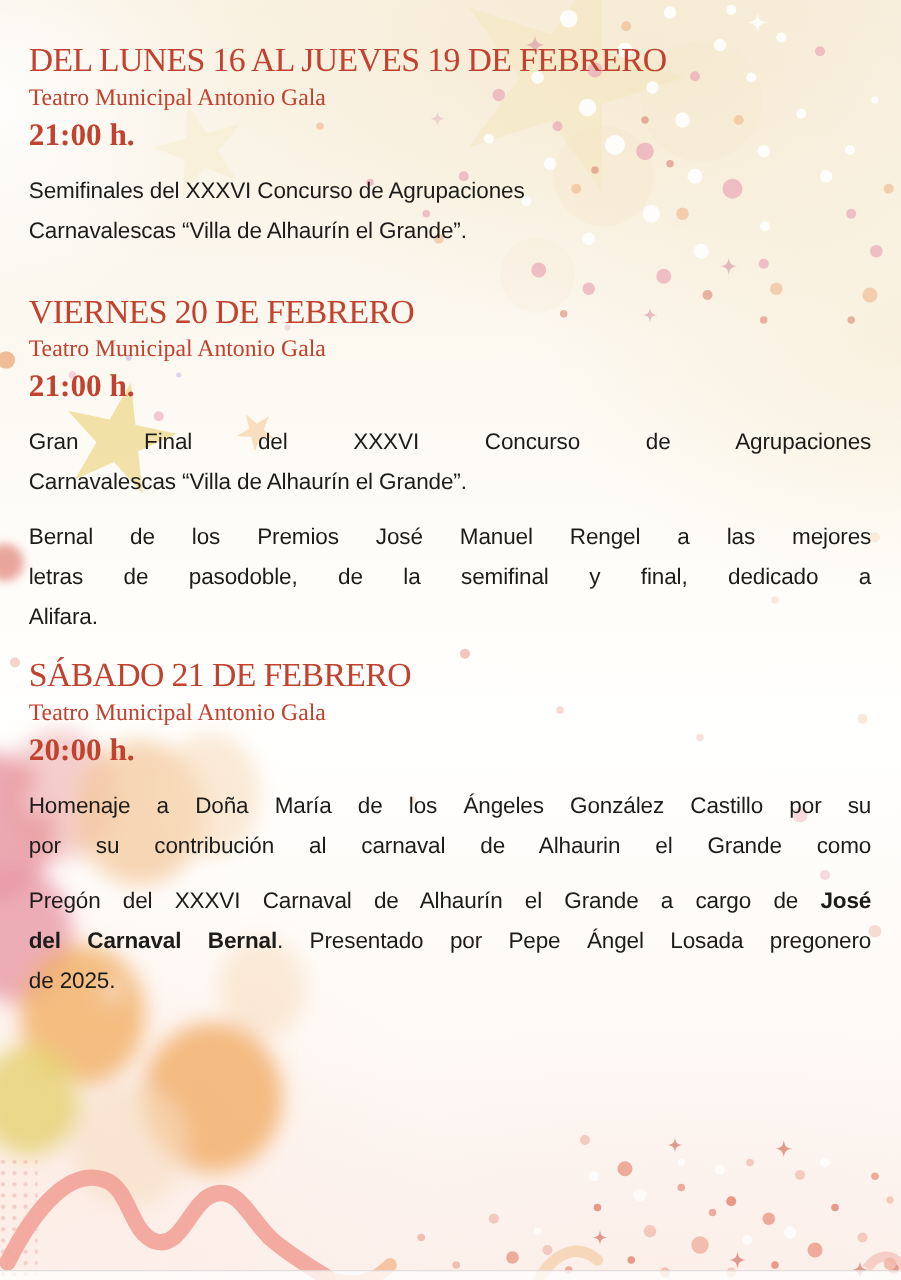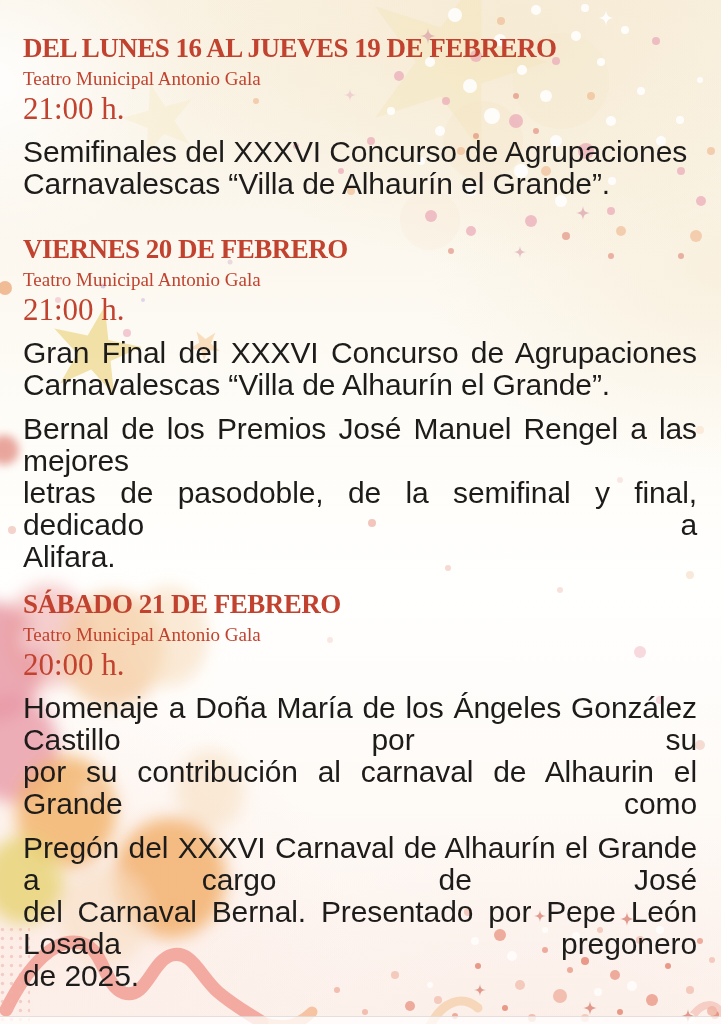--- a/index.html
+++ b/index.html
@@ -14,38 +14,38 @@
       radial-gradient(ellipse 460px 380px at 4% 92%, rgba(252,231,224,0.6), rgba(252,231,224,0) 70%),
       radial-gradient(ellipse 640px 300px at 75% 102%, rgba(251,233,226,0.5), rgba(251,233,226,0) 75%),
       linear-gradient(180deg, #f8f0e1 0%, #fbf6ec 18%, #fefcf7 40%, #fffffe 58%, #fefaf6 78%, #fcf3ee 100%);
   }
   .bg-svg{position:absolute;left:0;top:0;pointer-events:none;z-index:0;}
   .content{position:relative;z-index:1;padding:33px 24px 0 23px;}
   .sec{margin:0;}
   .sec-2{margin-top:34px;}
   .sec-3{margin-top:16px;}
   .date-heading{
-    font-family:"Liberation Serif",serif;font-weight:700;font-size:27px;line-height:31px;
+    font-family:"Liberation Serif",serif;font-weight:400;font-size:27px;line-height:31px;
     letter-spacing:-0.5px;color:var(--heading-red,#c1422e);margin:0;
   }
   .venue{
     font-family:"Liberation Serif",serif;font-weight:400;font-size:19px;line-height:30px;
     color:var(--heading-red,#c1422e);
   }
   .time{
-    font-family:"Liberation Serif",serif;font-weight:400;font-size:31px;line-height:30px;
+    font-family:"Liberation Serif",serif;font-weight:700;font-size:25px;line-height:30px;
     color:var(--heading-red,#c1422e);margin-bottom:12px;
   }
   .para{
-    font-family:"Liberation Sans",sans-serif;font-size:30px;line-height:32px;
+    font-family:"Liberation Sans",sans-serif;font-size:18px;line-height:32px;
     letter-spacing:-0.1px;color:var(--body-text,#1d1c1a);margin:0 0 12px 0;
   }
   .jline{text-align:justify;text-align-last:justify;}
   .lline{text-align:left;}
-  .bold{font-weight:400;margin-top:12px;}
+  .bold{font-weight:700;margin-top:12px;}
   .page-edge{
     position:absolute;left:0;right:0;bottom:0;height:7px;z-index:2;
     background:rgba(255,255,255,0.75);border-top:1px solid rgba(180,170,160,0.35);
   }
 </style>
 </head>
 <body>
 
 <div class="page">
 
@@ -284,21 +284,21 @@
       <h2 class="date-heading">SÁBADO 21 DE FEBRERO</h2>
       <div class="venue">Teatro Municipal Antonio Gala</div>
       <div class="time">20:00 h.</div>
       <div class="paras">
           <div class="para">
             <div class="line jline"><span>Homenaje a Doña María de los Ángeles González Castillo por su</span></div>
             <div class="line jline"><span>por su contribución al carnaval de Alhaurin el Grande como</span></div>
           </div>
           <div class="para">
             <div class="line jline"><span>Pregón del XXXVI Carnaval de Alhaurín el Grande a cargo de </span><span class="bold">José</span></div>
-            <div class="line jline"><span class="bold">del Carnaval Bernal</span><span>. Presentado por Pepe León Losada pregonero</span></div>
+            <div class="line jline"><span class="bold">del Carnaval Bernal</span><span>. Presentado por Pepe Ángel Losada pregonero</span></div>
             <div class="line lline"><span>de 2025.</span></div>
           </div>
           <div class="para">
           </div>
         </div>
     </section>
 
   </div>
 
   <div class="page-edge"></div>

